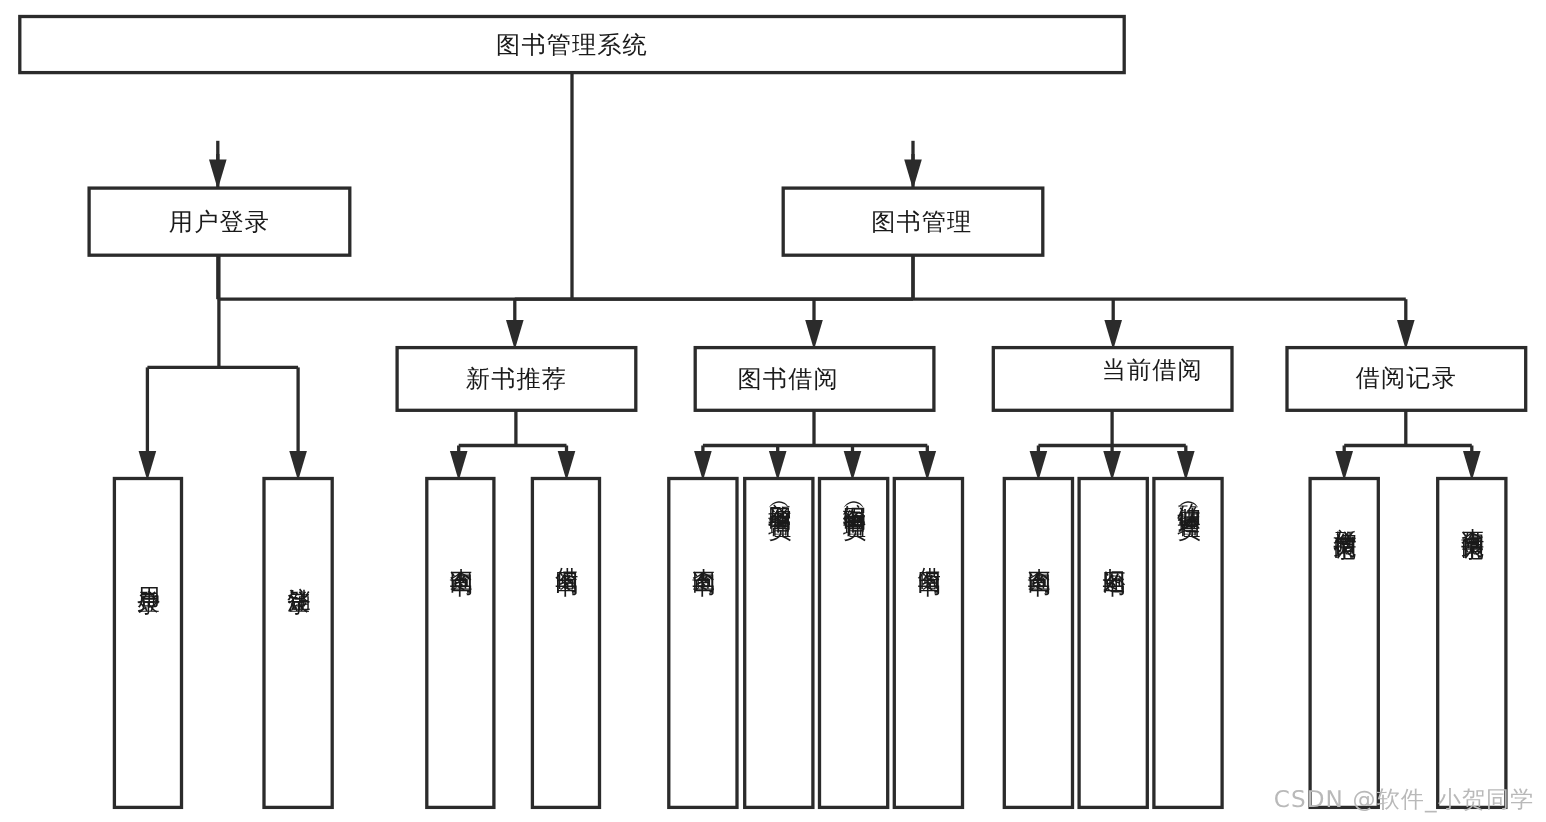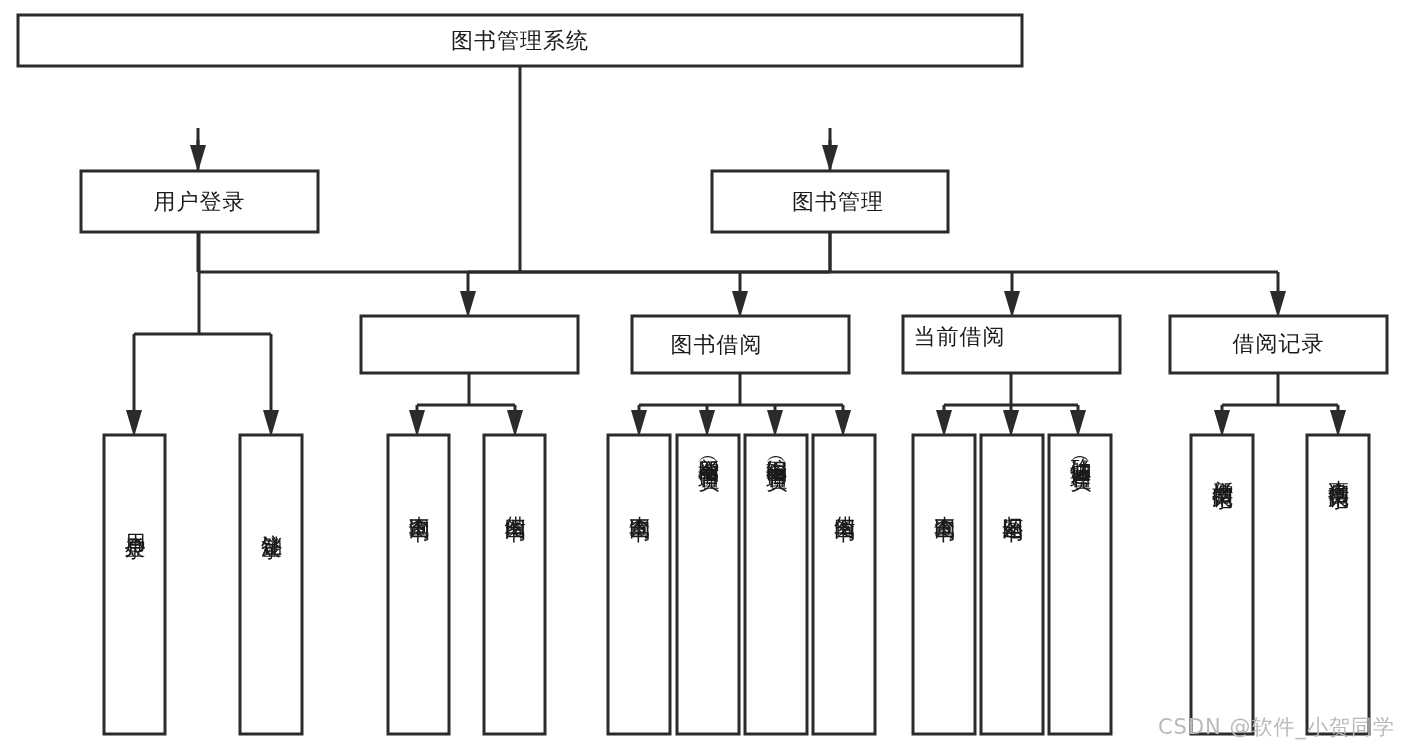--- a/index.html
+++ b/index.html
@@ -134,24 +134,27 @@
     <span class="flat-text">图书管理系统</span>
   </div>
 
   <div class="flat-wrap" style="left:81px;top:171px;width:237px;height:61px;">
     <span class="flat-text">用户登录</span>
   </div>
   <div class="flat-wrap" style="left:712px;top:171px;width:252px;height:61px;border-radius:26px;">
     <span class="flat-text">图书管理</span>
   </div>
 
+  <div class="flat-wrap" style="left:361px;top:316px;width:217px;height:57px;">
+    <span class="flat-text">新书推荐</span>
+  </div>
   <div class="flat-wrap" style="left:608px;top:316px;width:217px;height:57px;">
     <span class="flat-text">图书借阅</span>
   </div>
-  <div class="flat-wrap" style="left:851px;top:316px;width:217px;height:42px;">
+  <div class="flat-wrap" style="left:903px;top:316px;width:217px;height:42px;padding-left:36px;">
     <span class="flat-text">当前借阅</span>
   </div>
   <div class="flat-wrap" style="left:1170px;top:316px;width:217px;height:56px;">
     <span class="flat-text">借阅记录</span>
   </div>
 
   <div class="vert-wrap" style="left:104px;top:435px;width:61px;height:299px;padding-top:82px;box-sizing:border-box;">
     <span class="vert-text">用户登录</span>
   </div>
   <div class="vert-wrap" style="left:240px;top:435px;width:62px;height:299px;padding-top:82px;box-sizing:border-box;">

